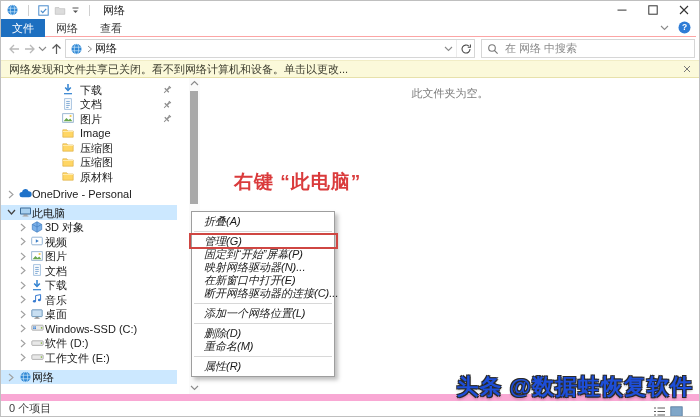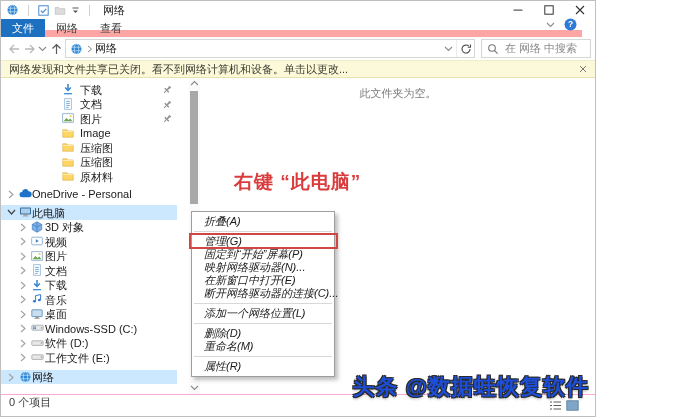--- a/index.html
+++ b/index.html
@@ -1,31 +1,31 @@
 <!DOCTYPE html>
 <html><head>
 <meta charset="utf-8">
 <style>
   html,body{margin:0;padding:0;background:#fff;}
-  .app{position:relative;width:596px;height:417px;box-sizing:border-box;background:#fff;
+  .app{position:relative;width:700px;height:417px;box-sizing:border-box;background:#fff;
        border:1px solid #bfbfbf;font-family:"Liberation Sans","DejaVu Sans",sans-serif;
        overflow:hidden;font-size:11px;color:#1a1a1a;}
   .app *{box-sizing:border-box;}
   svg{display:block;}
 
   
   .titlebar{position:absolute;top:0;left:0;right:0;height:18px;display:flex;align-items:center;padding-left:5px;}
   .titlebar .vsep{width:1px;height:11px;background:#d0d0d0;margin:0 4px;}
   .qat{display:flex;align-items:center;gap:5px;}
   .wtitle{margin-left:4px;color:#1a1a1a;}
   .wbtns{margin-left:auto;display:flex;height:18px;}
   .wbtn{width:31px;height:18px;display:flex;align-items:center;justify-content:center;}
 
   
-  .tabsrow{position:absolute;top:18px;left:0;right:13px;height:18px;border-bottom:7px solid #fca5a5;display:flex;gap:13px;}
+  .tabsrow{position:absolute;top:18px;left:0;right:3px;height:18px;border-bottom:1px solid #fca5a5;display:flex;gap:13px;}
   .tabs{display:flex;}
   .tab{height:18px;line-height:18px;padding:0 11px;color:#3a3a3a;}
   .tab.active{background:#1d6fc0;color:#fff;}
   .ribright{margin-left:auto;display:flex;align-items:center;gap:9px;padding-right:5px;}
 
   
   .addrrow{position:absolute;top:36px;left:0;right:0;height:23px;display:flex;align-items:center;padding-left:6px;}
   .navbtn{display:flex;align-items:center;justify-content:center;height:19px;}
   .nb1{width:15px}.nb2{width:15px}.nb3{width:11px}.nb4{width:17px}
   .addrbox{width:410px;height:19px;border:1px solid #d6d6d6;display:flex;align-items:center;padding-left:4px;background:#fff;}
@@ -75,22 +75,22 @@
   
   .menu{position:absolute;left:190px;top:210px;width:144px;background:#fff;border:1px solid #9e9e9e;
         box-shadow:3px 3px 4px rgba(0,0,0,.25);padding:3px 1px;z-index:20;font-style:italic;}
   .mi{height:13px;line-height:13px;padding-left:11px;white-space:nowrap;color:#1a1a1a;}
   .msep{height:1px;background:#d8d8d8;margin:3px 1px;}
   .mi.annotated{position:relative;}
   .mi.annotated::after{content:"";position:absolute;left:-4px;right:-5px;top:-2px;bottom:-1px;
         border:2px solid #cf4642;pointer-events:none;}
 
   
-  .statusbar{position:absolute;left:0;right:0;bottom:0;height:22px;border-top:1px solid #f9a8d4;
-             display:flex;align-items:flex-start;padding-left:8px;background:#fff;color:#3c3c3c;}
+  .statusbar{position:absolute;left:0;right:0;bottom:0;height:22px;border-top:7px solid #f9a8d4;
+             display:flex;align-items:center;padding-left:8px;background:#fff;color:#3c3c3c;}
   .views{position:absolute;right:16px;top:5px;display:flex;gap:4px;}
 
   
   .watermark{position:absolute;right:6px;bottom:14px;z-index:30;font-size:22px;font-weight:bold;color:#1d4ed8;
        letter-spacing:1px;white-space:nowrap;
        text-shadow:-1px -1px 0 #2a2a2a,1px -1px 0 #2a2a2a,-1px 1px 0 #2a2a2a,1px 1px 0 #2a2a2a,0 2px 3px rgba(0,0,0,.35);}
 </style>
 </head>
 <body>
 

